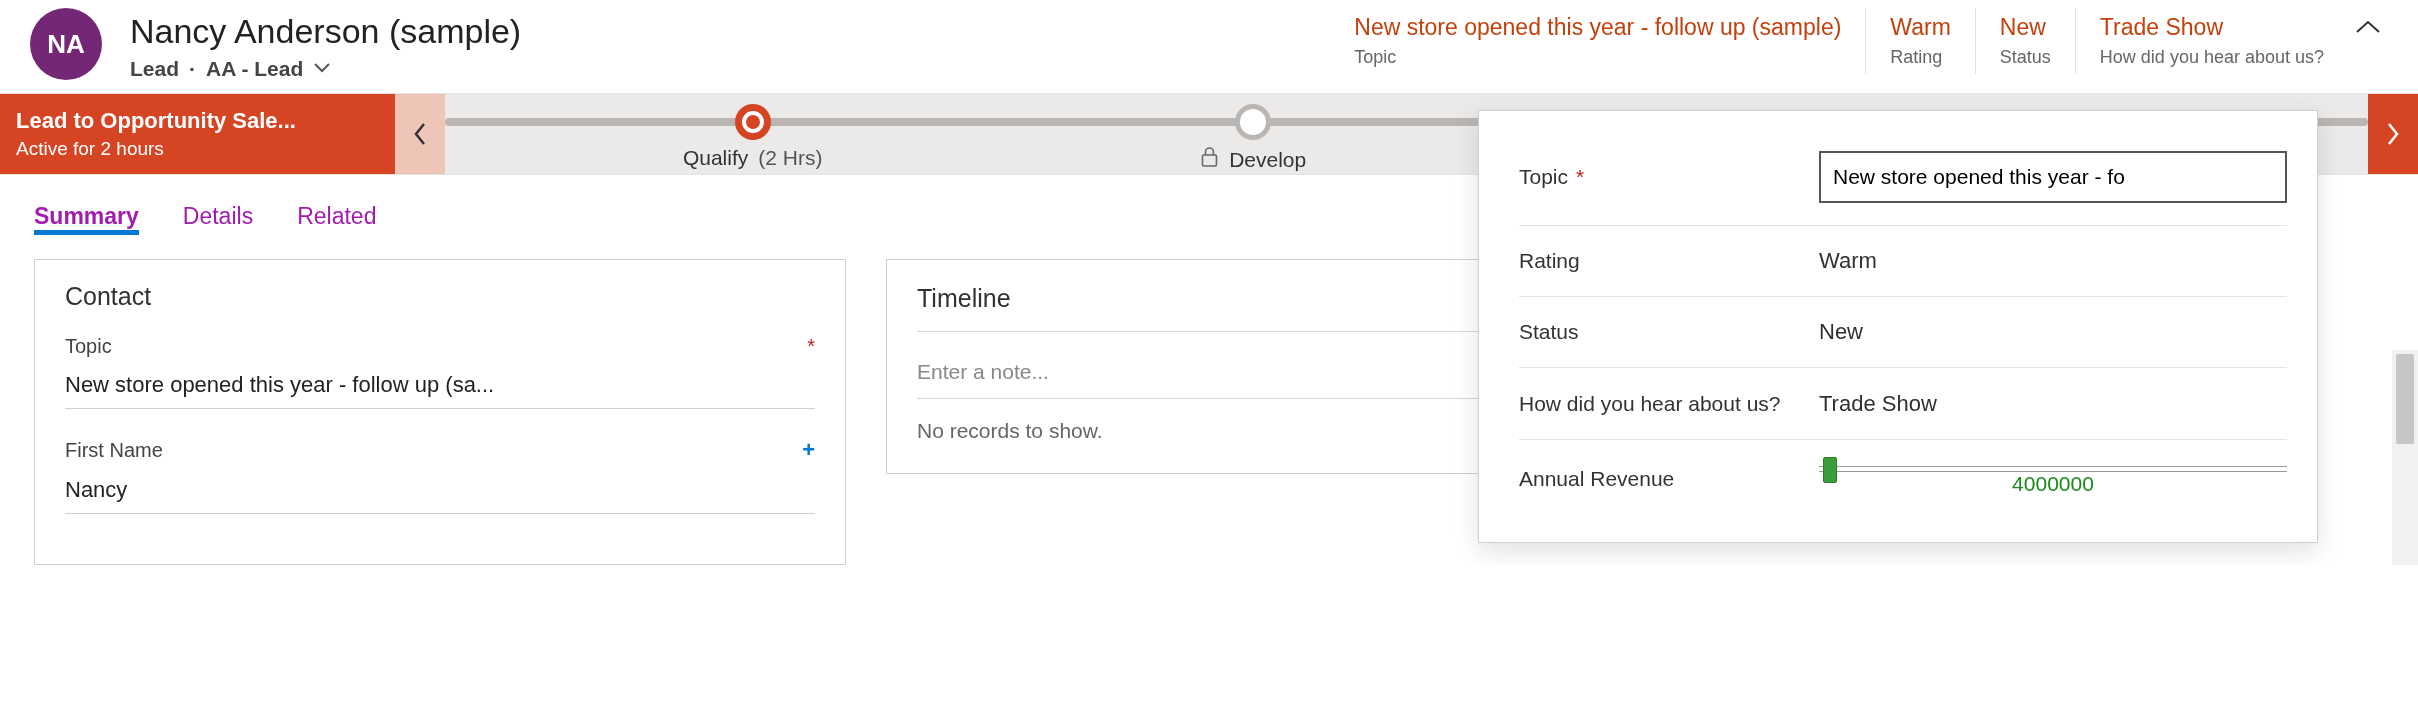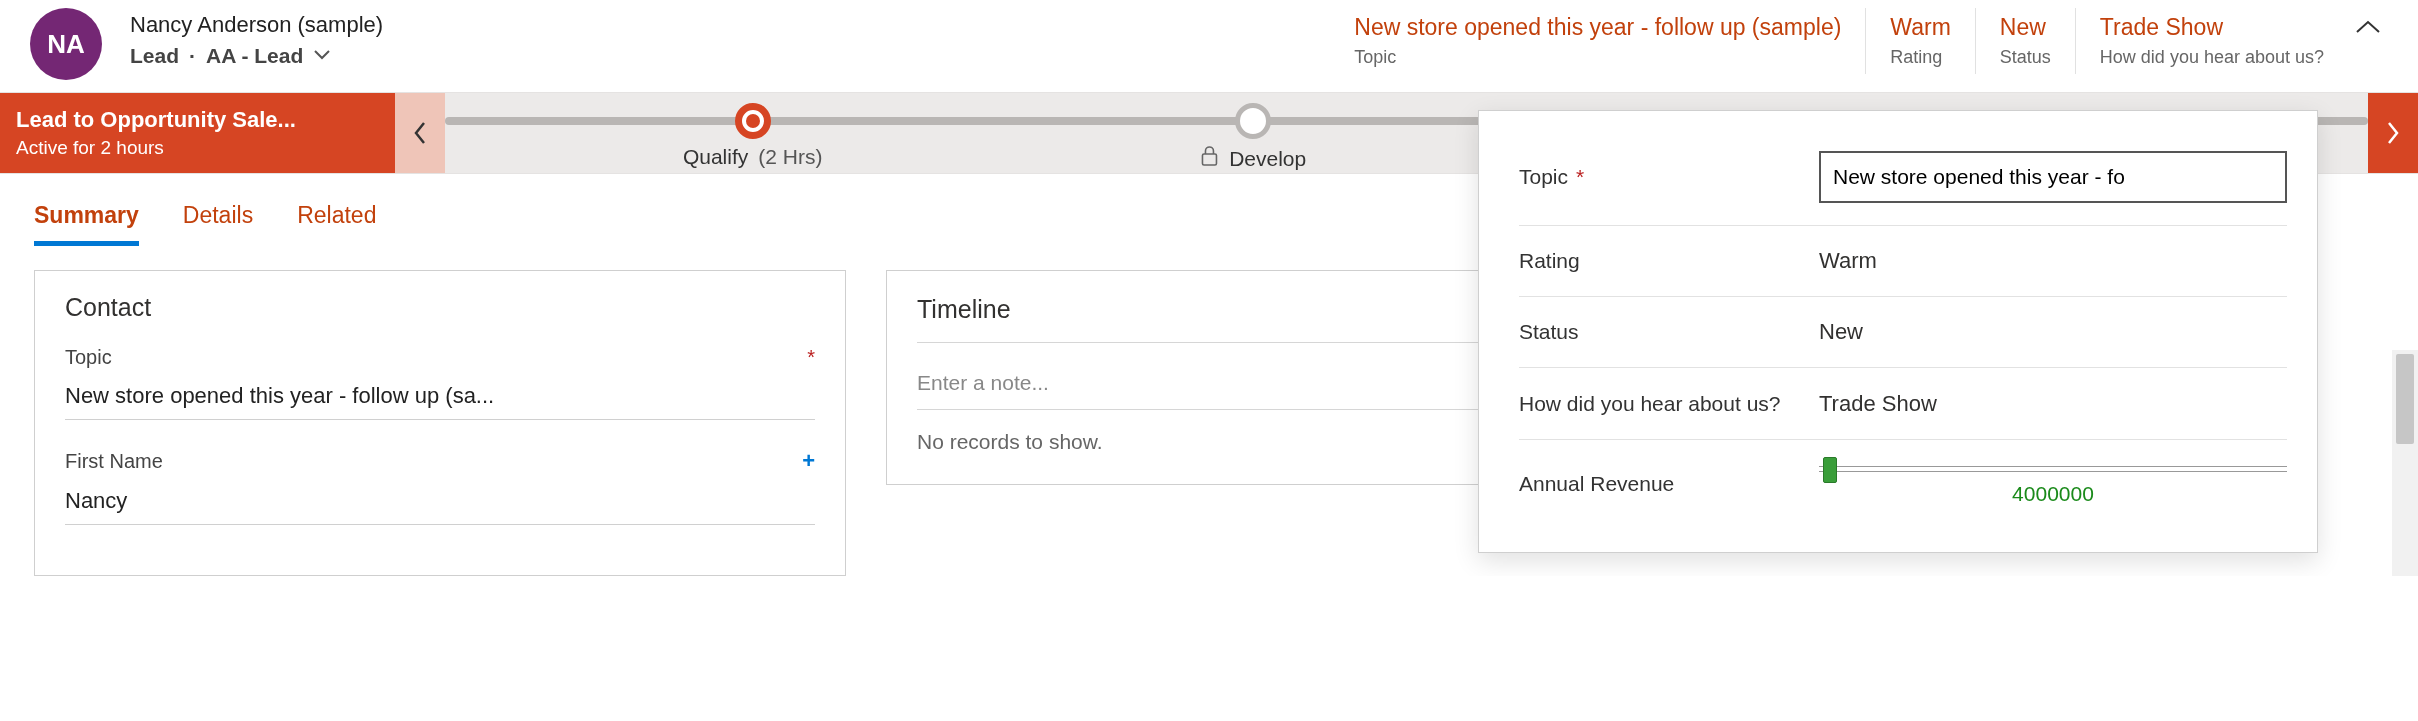--- a/index.html
+++ b/index.html
@@ -23,21 +23,21 @@
     width: 72px; height: 72px;
     border-radius: 50%;
     background: #742774;
     color: #fff;
     display: flex; align-items: center; justify-content: center;
     font-size: 26px; font-weight: 600;
     margin-right: 28px;
     flex-shrink: 0;
   }
   .title-block { flex: 0 0 auto; padding-top: 4px; }
-  .record-title { font-size: 22px; font-weight: 400; color:#222; }
+  .record-title { font-size: 34px; font-weight: 400; color:#222; }
   .record-subtitle { font-size: 21px; color:#444; margin-top: 6px; display:flex; align-items:center; gap:10px;font-weight:bold;}
   .chevron { font-size: 16px; color:#555; }
 
   .header-spacer { flex: 1 1 auto; }
 
   .kv-cell {
     border-left: 1px solid #e1e1e1;
     padding: 6px 24px 6px 24px;
     display: flex; flex-direction: column;
   }
@@ -115,21 +115,21 @@
     white-space:nowrap;
   }
   .stage-label .duration { color:#555; }
 
   
   .tabs {
     display:flex; gap:44px;
     padding: 28px 34px 0 34px;
     font-size:23px;
   }
-  .tab { padding-bottom:12px; cursor:pointer; color:#c2410c;}
+  .tab { cursor:pointer; color:#a21caf;}
   .tab.active { font-weight:600; border-bottom:5px solid #0078d4; }
 
   
   .body-cols {
     display:flex; gap:40px;
     padding: 24px 34px 0 34px;
     align-items:flex-start;
   }
   .card {
     border:1px solid #cfcfcf;
@@ -187,21 +187,21 @@
   .slider-track {
     position:relative; height:6px;
     border-top:1px solid #999; border-bottom:1px solid #999;
     margin-top:4px;
   }
   .slider-thumb {
     position:absolute; left:4px; top:-10px;
     width:14px; height:26px;
     background:#3a9e3a; border:1px solid #2a7a2a; border-radius:2px;
   }
-  .slider-val { text-align:center; color:#1a8a1a; font-size:21px; margin-top:10px;}
+  .slider-val { text-align:center; color:#1a8a1a; font-size:21px; margin-top:0;}
 
   
   .right-pane {
     position:absolute;
     right:0px;
     top:350px;
     width:700px;
     padding:0 120px;
     font-size:22px;
     color:#555;

